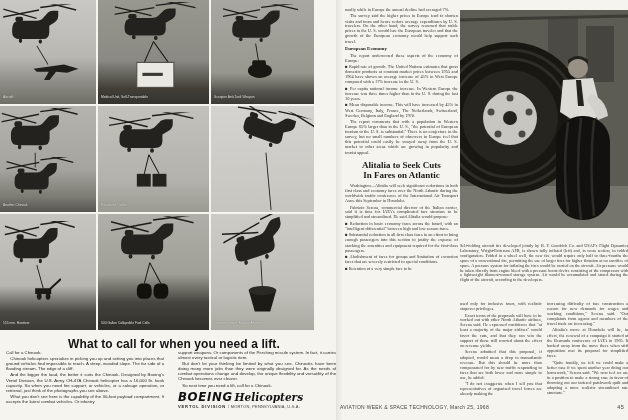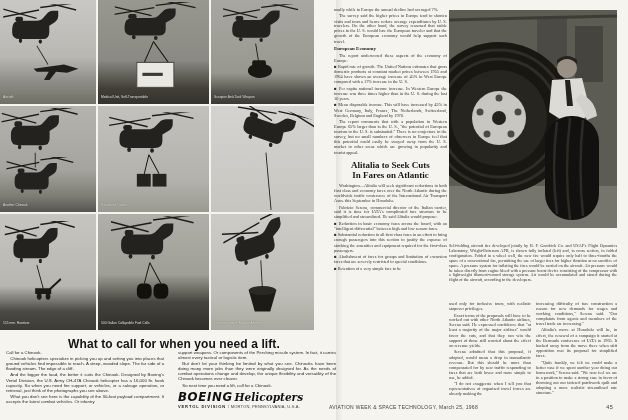--- a/index.html
+++ b/index.html
@@ -38,21 +38,21 @@
   .boeing{font-family:"DejaVu Sans",sans-serif;font-weight:900;font-style:italic;
         font-size:19px;letter-spacing:1px;color:#111;}
   .heli{font-family:"DejaVu Serif",serif;font-style:italic;font-weight:bold;
         font-size:17px;color:#111;margin-left:3px;}
   .division{font-size:6.5px;font-weight:bold;letter-spacing:1.4px;color:#222;margin-top:1px;}
   .division .addr{font-weight:normal;letter-spacing:.3px;color:#444;}
   
   .gutter{position:absolute;left:336px;top:0;width:7px;height:420px;
         background:linear-gradient(90deg,rgba(0,0,0,.07),rgba(0,0,0,0));}
   
-  .ed{position:absolute;left:329px;top:0;width:288px;height:316px;
+  .ed{position:absolute;left:340px;top:0;width:288px;height:316px;
       font-family:"Liberation Serif",serif;}
   .col1{position:absolute;left:5px;top:7px;width:113px;height:392px;overflow:hidden;}
   .serif-tiny{transform:scale(.62);transform-origin:0 0;width:182px;font-size:7px;
       line-height:1.18;text-align:justify;color:#33322e;font-family:"Liberation Serif",serif;}
   .serif-tiny p{margin:0 0 2px 0;text-indent:8px;}
   .serif-tiny p.noind{text-indent:0;}
   .subhead{font-weight:bold;font-size:8px;margin:3px 0 2px 0;color:#1c1b18;}
   .art-head{font-size:14.5px;font-weight:bold;text-align:center;line-height:1.1;
       margin:8px 0 5px 0;color:#1a1916;font-family:"Liberation Serif",serif;}
   .tire-fig{position:absolute;left:120px;top:10px;width:168px;height:218px;margin:0;

